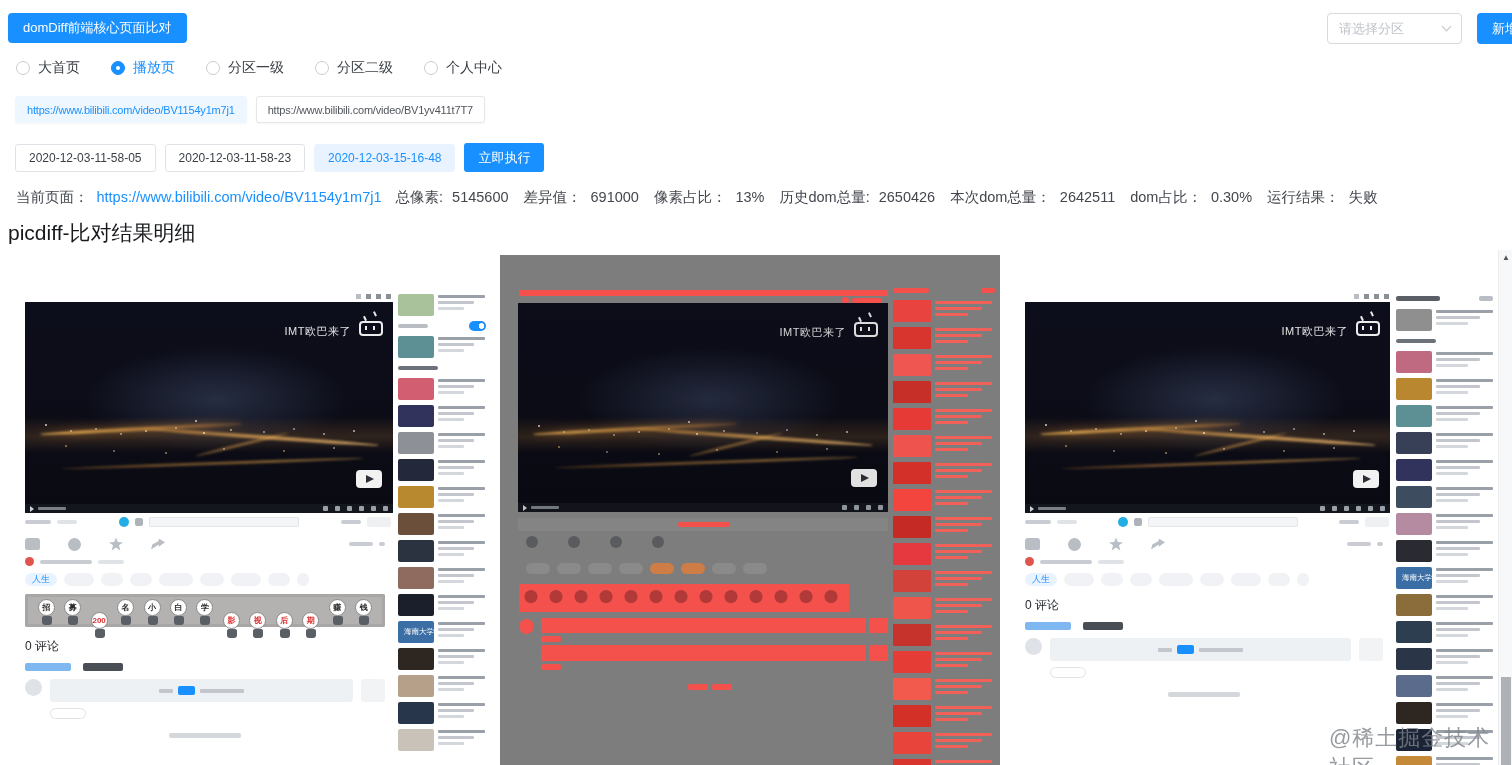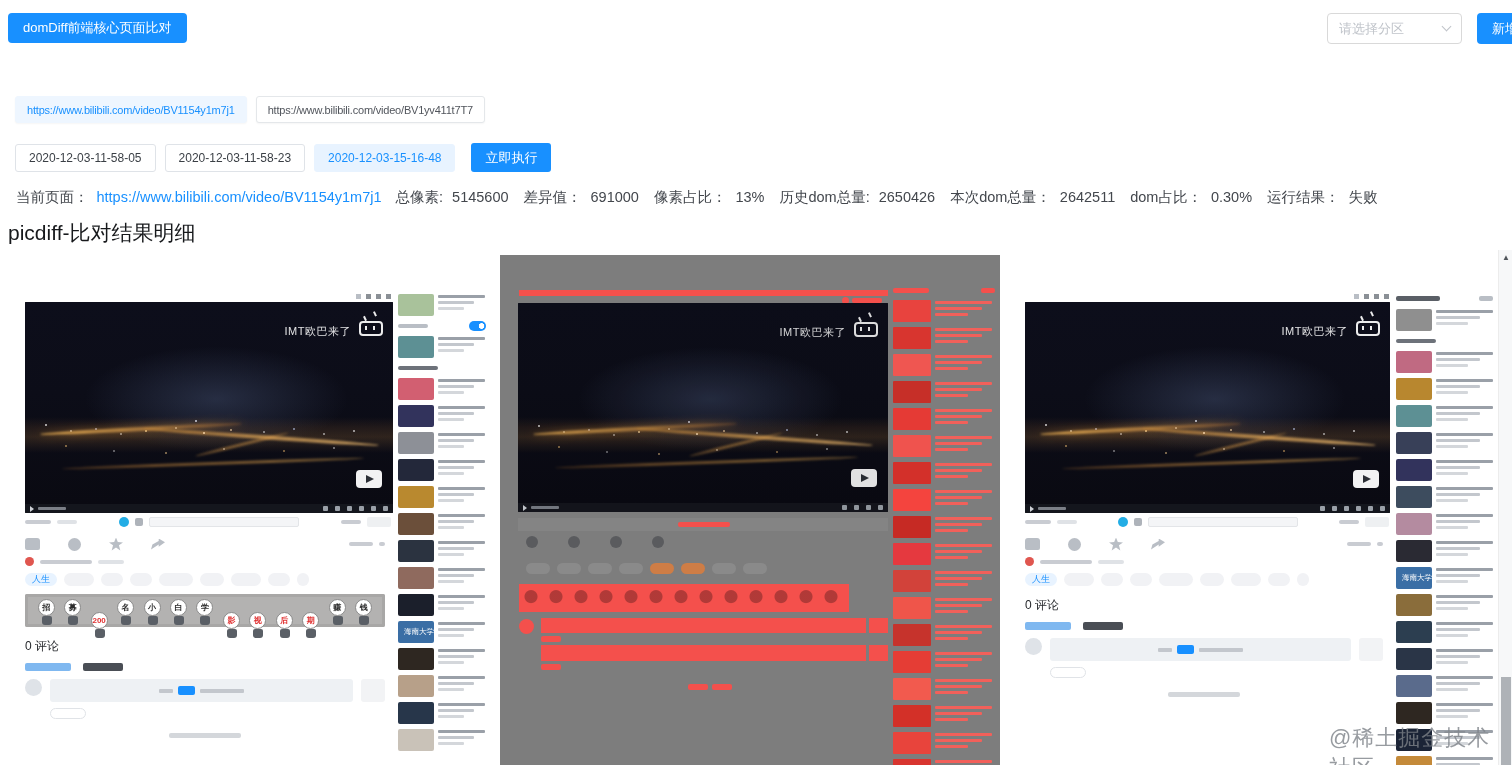--- a/index.html
+++ b/index.html
@@ -27,21 +27,21 @@
   .radio.active { color:#1890ff; }
   .radio.active .dot { border-color:#1890ff; background:#1890ff; }
   .radio.active .dot::after { content:""; position:absolute; left:4px; top:4px; width:4px; height:4px; border-radius:50%; background:#fff; }
 
   .url-tabs { position:absolute; left:15px; top:96px; display:flex; gap:9px; }
   .url-tab { height:27px; display:flex; align-items:center; padding:0 11px; font-size:11px;
     letter-spacing:-0.2px; background:#fff; border:1px solid #e4e7ea; border-radius:3px;
     color:#51555c; cursor:pointer; box-shadow:0 1px 2px rgba(0,0,0,0.04); white-space:nowrap; }
   .url-tab.active { background:#eef6ff; border-color:#eef6ff; color:#1890ff; }
 
-  .run-row { position:absolute; left:15px; top:143px; display:flex; gap:16px; align-items:center; }
+  .run-row { position:absolute; left:15px; top:143px; display:flex; gap:9px; align-items:center; }
   .run-tab { height:28px; display:flex; align-items:center; padding:0 13px; font-size:12px;
     background:#fff; border:1px solid #dfe3e8; border-radius:3px; color:#3a3f45; cursor:pointer; white-space:nowrap; }
   .run-tab.active { background:#e8f3ff; border-color:#e8f3ff; color:#1890ff; }
   .exec-btn { height:29px; padding:0 14px; background:#1890ff; color:#fff; font-size:13px;
     border:none; border-radius:3px; cursor:pointer; }
 
   .summary { position:absolute; left:16px; top:188px; display:flex; align-items:baseline;
     font-size:14.5px; color:#43474d; white-space:nowrap; }
   .summary .lbl { margin-right:8px; }
   .summary .sum-url { color:#1890ff; margin-right:14px; cursor:pointer; }
@@ -228,20 +228,47 @@
 
 <div class="viewport">
 
   <button class="title-btn">domDiff前端核心页面比对</button>
   <div class="zone-select">
     <span>请选择分区</span>
     <span class="chevron"></span>
   </div>
   <button class="add-btn">新增</button>
 
+  <div class="radio-row">
+
+      <div class="radio">
+        <span class="dot"></span>
+        <span>大首页</span>
+      </div>
+
+      <div class="radio active">
+        <span class="dot"></span>
+        <span>播放页</span>
+      </div>
+
+      <div class="radio">
+        <span class="dot"></span>
+        <span>分区一级</span>
+      </div>
+
+      <div class="radio">
+        <span class="dot"></span>
+        <span>分区二级</span>
+      </div>
+
+      <div class="radio">
+        <span class="dot"></span>
+        <span>个人中心</span>
+      </div>
+    </div>
 
   <div class="url-tabs">
 
       <div class="url-tab active">
         <span>https://www.bilibili.com/video/BV1154y1m7j1</span>
       </div>
 
 
       <div class="url-tab">
         <span>https://www.bilibili.com/video/BV1yv411t7T7</span>

